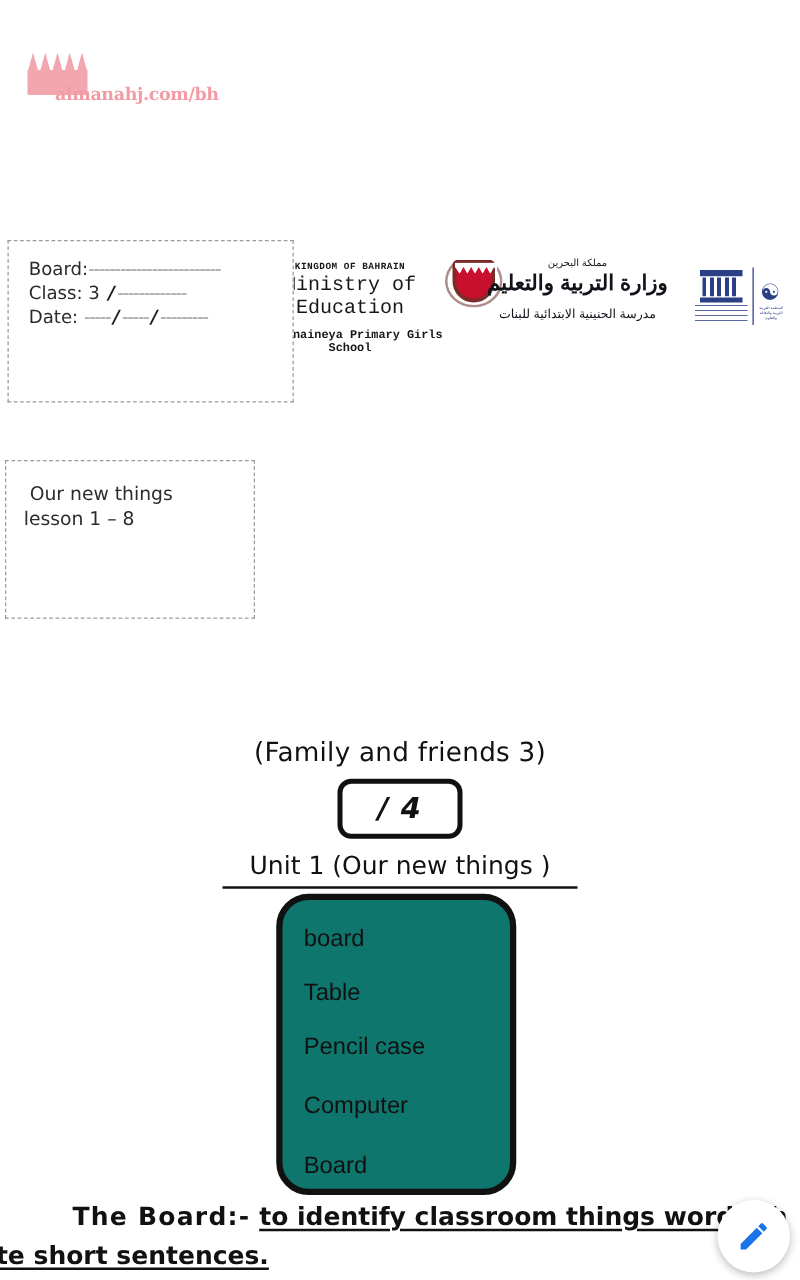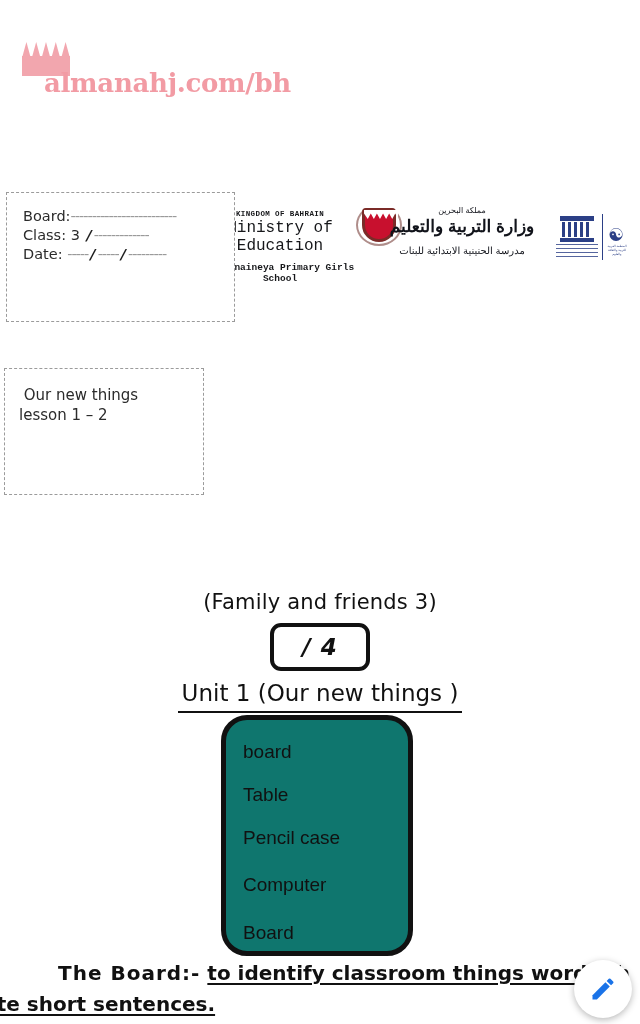--- a/index.html
+++ b/index.html
@@ -65,21 +65,21 @@
     line-height: 21px;
     font-family: "DejaVu Sans", sans-serif;
     direction: rtl;
     font-weight: bold;
   }
   .wm-url {
     position: absolute;
     left: 30px;
     top: 60px;
     color: #f29ba4;
-    font-size: 26px;
+    font-size: 14px;
     font-weight: bold;
     letter-spacing: -0.3px;
     font-family: "DejaVu Serif", serif;
   }
 
   
   .letterhead {
     position: absolute;
     left: 0;
     top: 100px;
@@ -314,21 +314,21 @@
     letter-spacing: 1px;
   }
 
   .unit-line {
     position: absolute;
     left: 178px;
     top: 680px;
     width: 284px;
     text-align: center;
     font-family: "DejaVu Sans", sans-serif;
-    font-size: 23px;
+    font-size: 20px;
     color: #111;
     padding-bottom: 5px;
     border-bottom: 2.5px solid #111;
   }
 
   .word-box {
     position: absolute;
     left: 221px;
     top: 715px;
     width: 192px;
@@ -463,21 +463,21 @@
   </div>
 
   <div class="dotted-box box-name">
     <div class="nm-line"><span>Board:</span><span class="dash">-------------------------</span></div>
     <div class="nm-line"><span>Class:</span> <span>3</span> <span class="slash">/</span><span class="dash">-------------</span></div>
     <div class="nm-line"><span>Date:</span> <span class="dash">-----</span><span class="slash">/</span><span class="dash">-----</span><span class="slash">/</span><span class="dash">---------</span></div>
   </div>
 
   <div class="dotted-box box-lesson">
     <div class="ff-line"> Our new things</div>
-    <div class="ff-line">lesson 1 – 2</div>
+    <div class="ff-line">lesson 1 – 8</div>
   </div>
 
   <div class="ws-title">(Family and friends 3)</div>
 
   <div class="score-box">
     <span>/ 4</span>
   </div>
 
   <div class="unit-line">Unit 1 (Our new things )</div>
 

